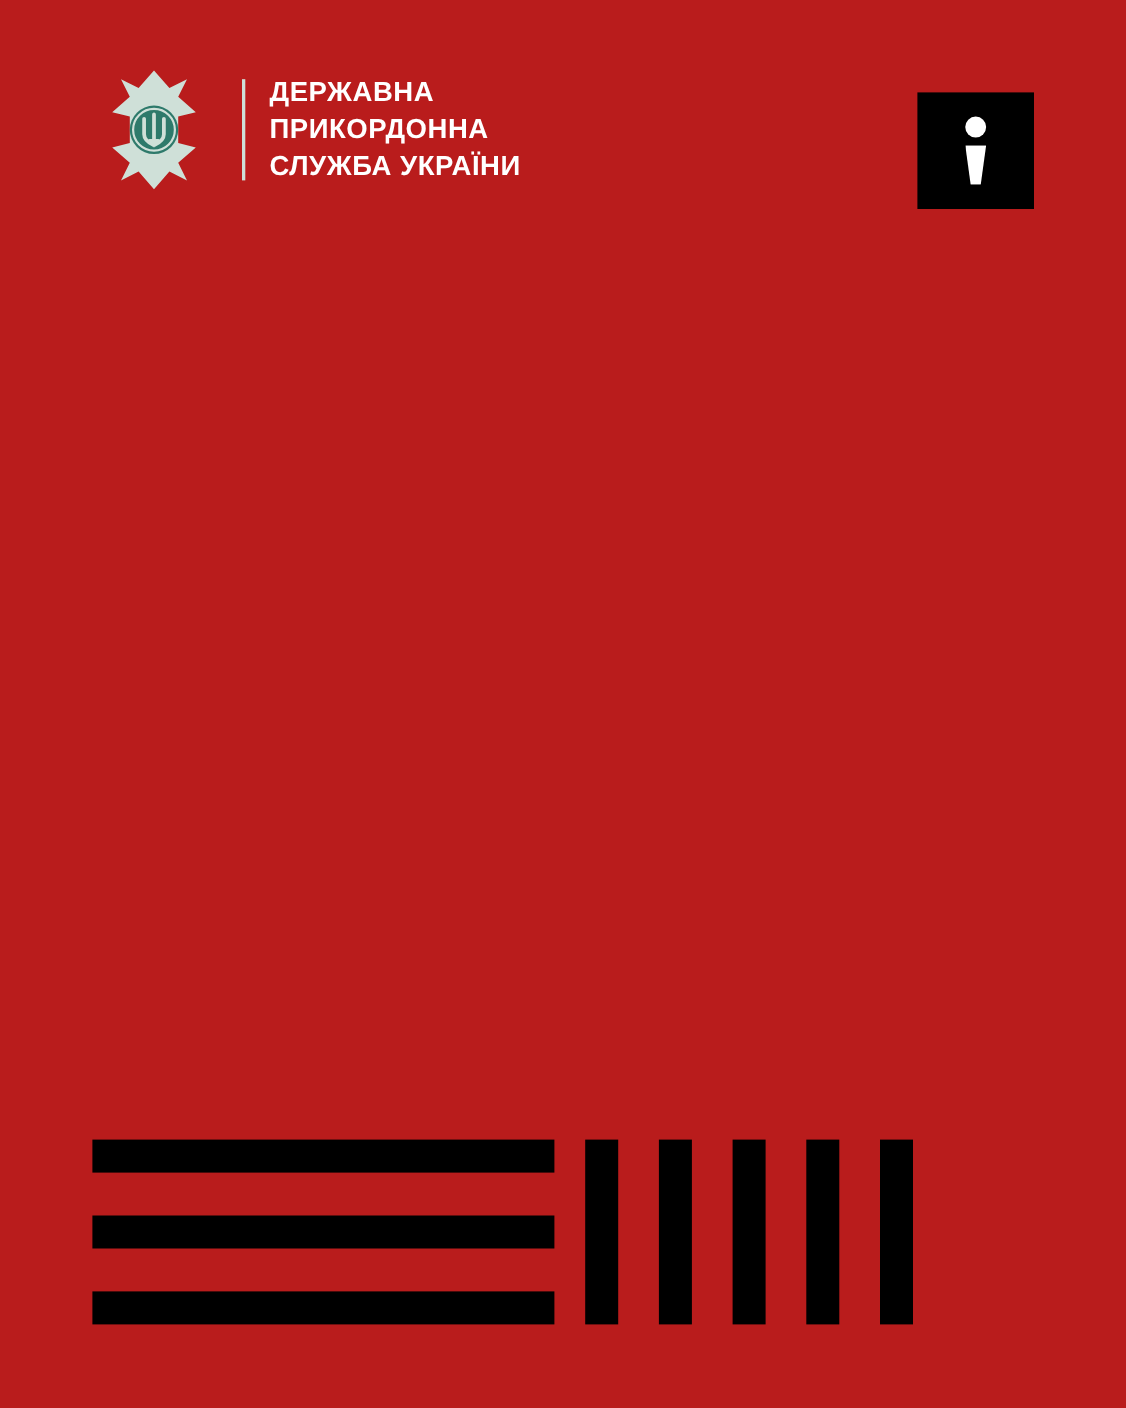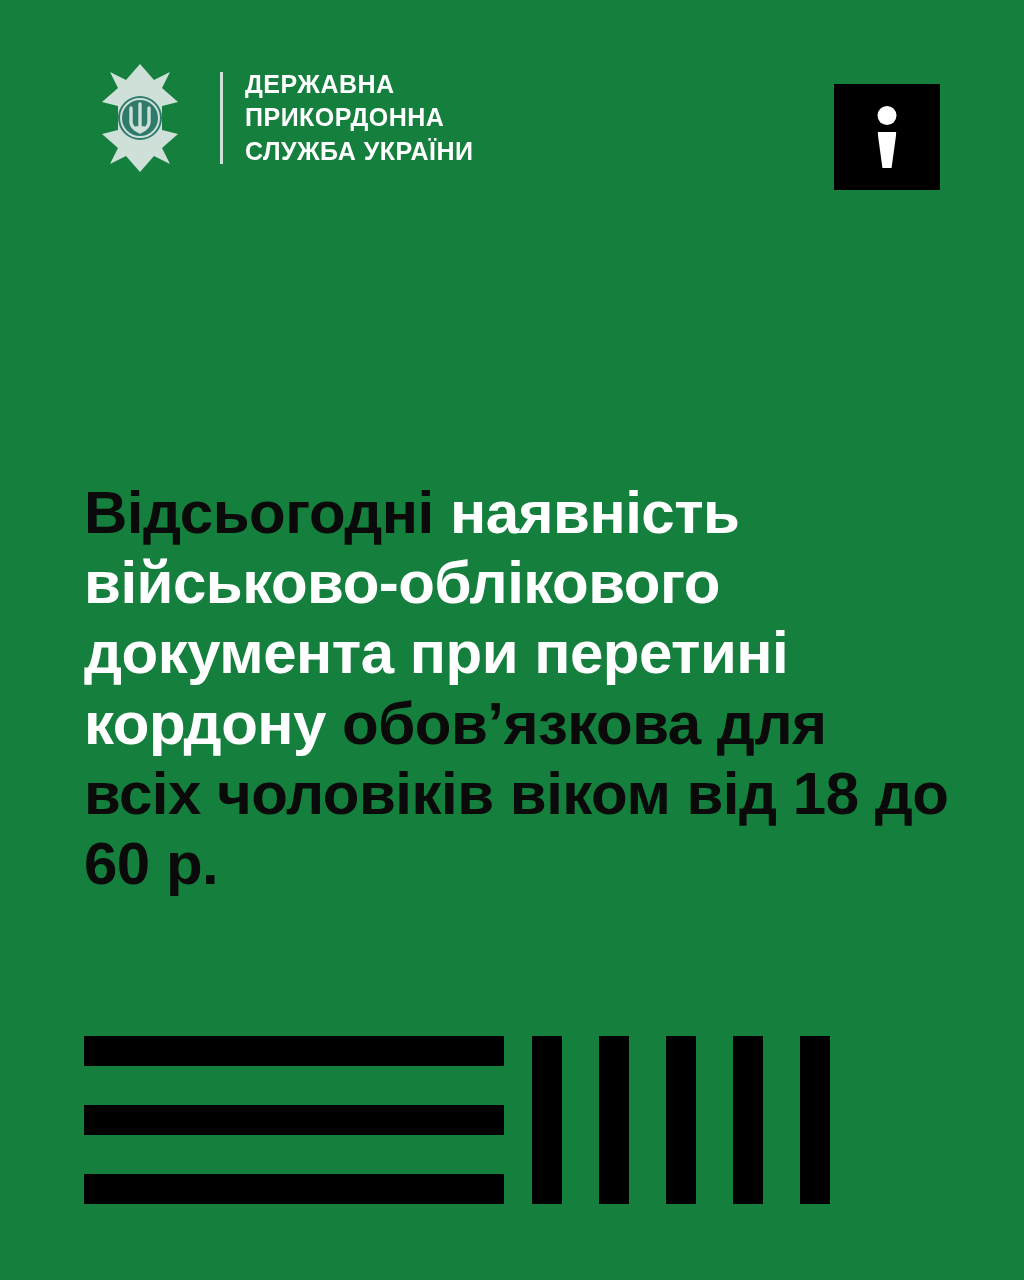--- a/index.html
+++ b/index.html
@@ -11,21 +11,21 @@
     height: 1280px;
     background: #2e7a6b;
     font-family: "Liberation Sans", sans-serif;
     overflow: hidden;
     position: relative;
   }
   .page {
     position: relative;
     width: 1024px;
     height: 1280px;
-    background: #15803d;
+    background: #b91c1c;
   }
 
   
   .header {
     position: absolute;
     top: 62px;
     left: 84px;
     right: 84px;
     height: 130px;
   }
@@ -172,23 +172,20 @@
 
     <div class="info-badge">
       <div class="glyph">
         <div class="dot"></div>
         <div class="stem"></div>
       </div>
     </div>
 
   </div>
 
-  <div class="headline">
-    <span class="hl-dark">Відсьогодні </span><span class="hl-white">наявність військово-облікового документа при перетині кордону </span><span class="hl-dark">обов’язкова для всіх чоловіків віком від 18 до 60 р.</span>
-  </div>
 
   <div class="bars-left">
     <div class="hbar b1"></div>
     <div class="hbar b2"></div>
     <div class="hbar b3"></div>
   </div>
 
   <div class="bars-right">
     <div class="vbar"></div>
     <div class="vbar"></div>

